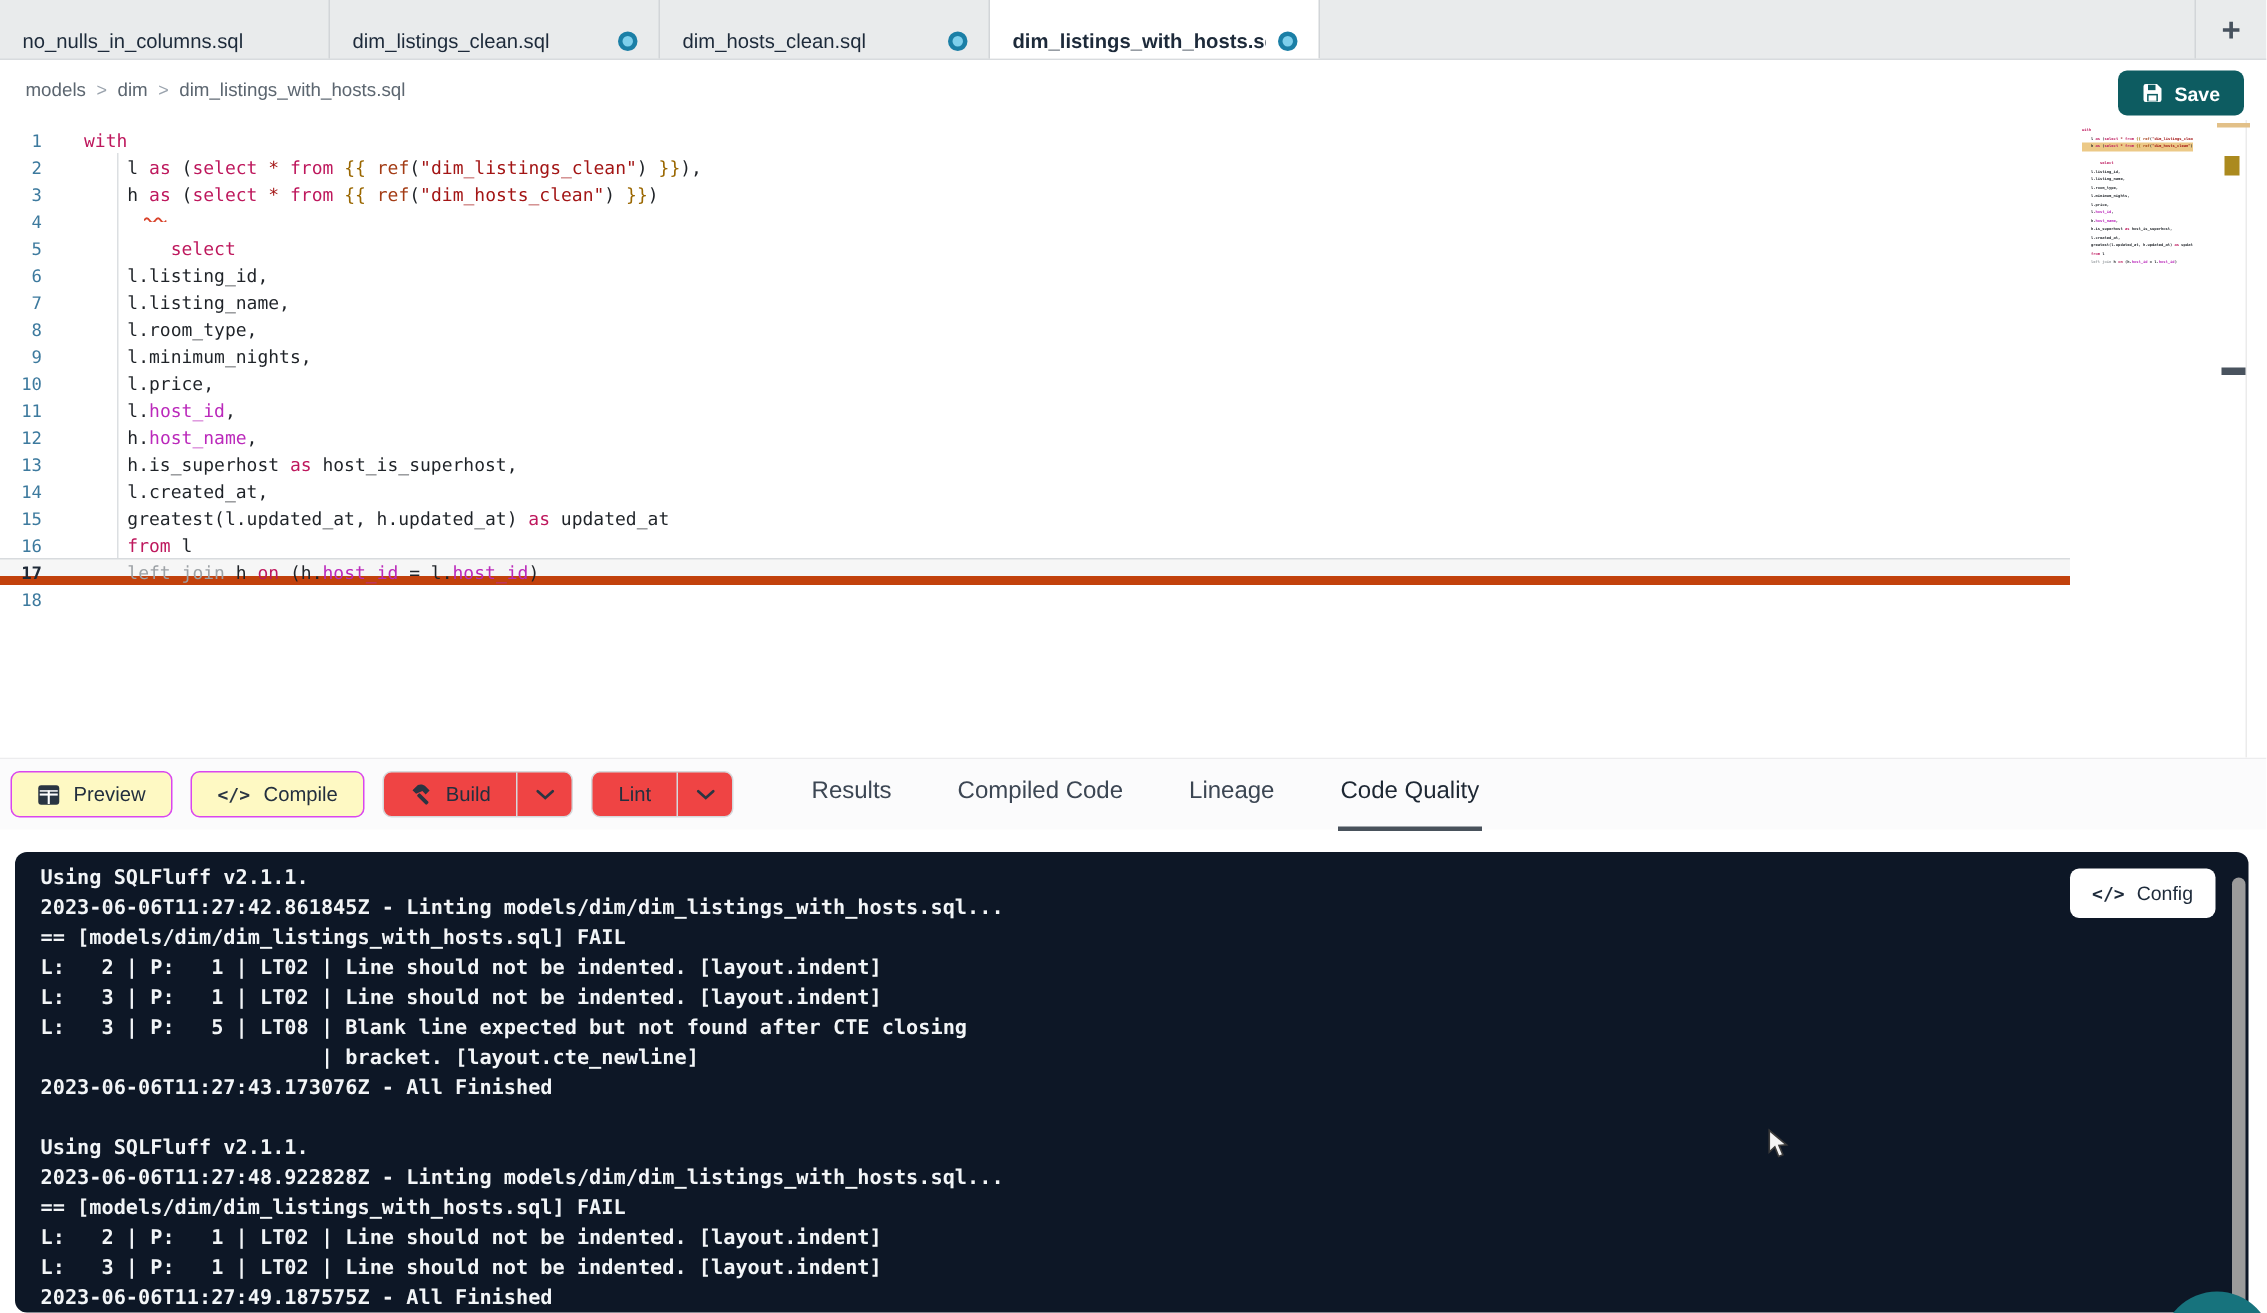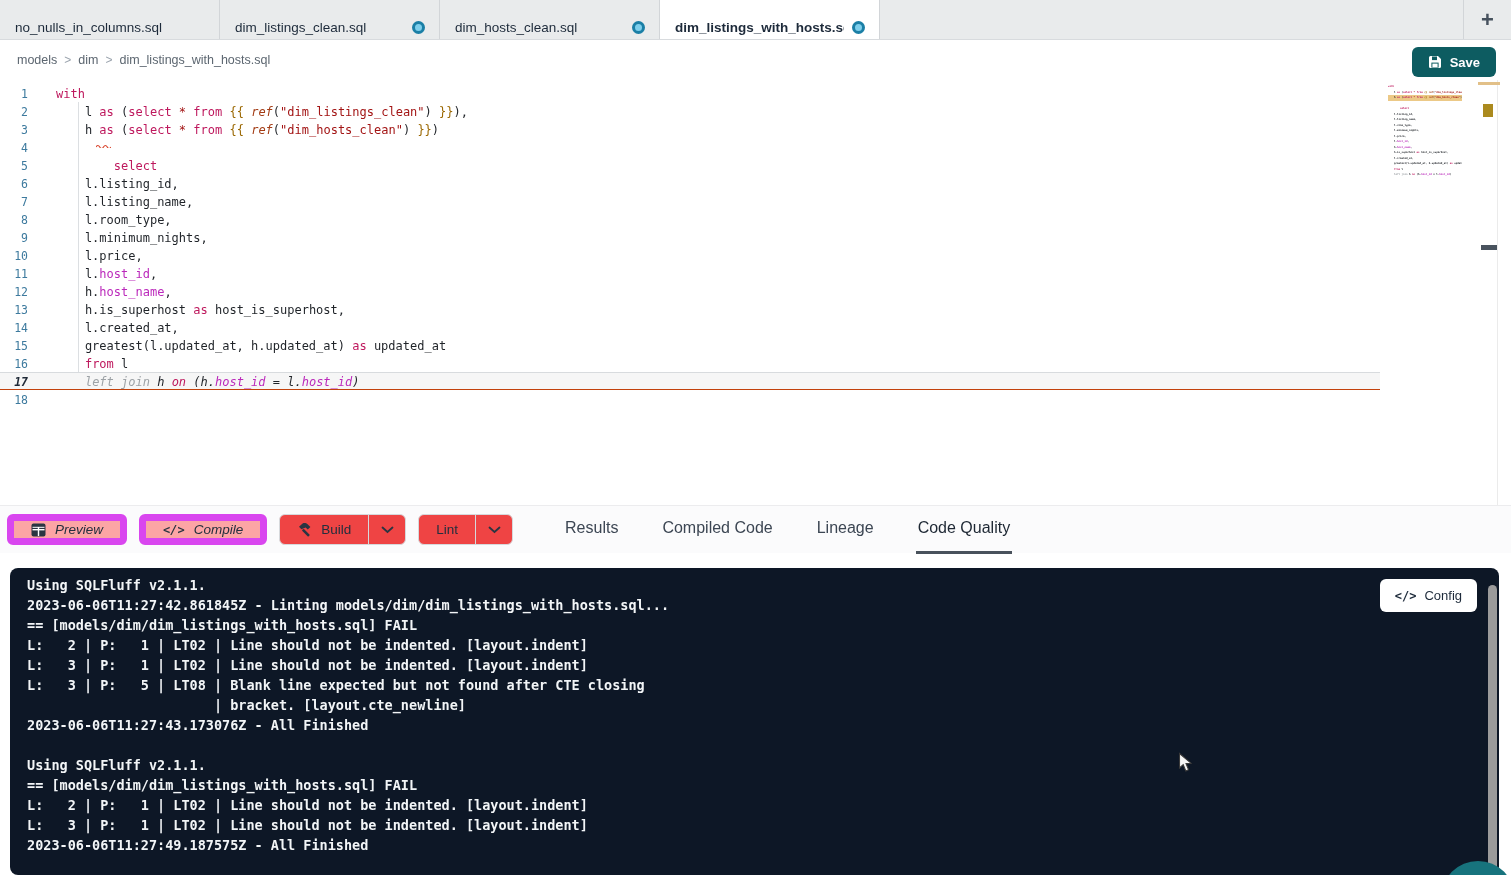--- a/index.html
+++ b/index.html
@@ -29,55 +29,55 @@
               background:#0d5c61; border:none; border-radius:6px; color:#fff;
               font-size:13px; font-weight:bold; display:flex; align-items:center;
               gap:8px; cursor:pointer; font-family:"Liberation Sans",sans-serif; }
 
   
   .editor { position:relative; height:425px; background:#fff; padding-top:4px;
             font-family:"DejaVu Sans Mono", monospace; font-size:12px; line-height:18px; }
   .code-rows { width:1380px; }
   .code-row { display:flex; height:18px; position:relative; border-top:1px solid transparent;
               border-bottom:1px solid transparent; }
-  .code-row.active { background:#f6f6f6; border-top:1px solid #d8dbde; border-bottom:1px solid #c2410c;font-style:italic; }
+  .code-row.active { background:#f6f6f6; border-top:1px solid #d8dbde; border-bottom:6px solid #c2410c; }
   .gutter { width:28px; flex:none; text-align:right; color:#3d7a9e; font-size:11.5px; }
   .codeln { padding-left:28px; white-space:pre; color:#1f2328; }
   .code-row.active .gutter { color:#1f2937; font-weight:bold; }
   .indent-guide { position:absolute; left:78px; top:22px; width:1px; height:288px;
                   background:#dcdfe2; }
   .squiggle { position:absolute; left:96px; top:55px; }
   .tk-k { color:#be185d; }      
   .tk-v { color:#bb29bb; }      
   .tk-s { color:#a31515; }      
   .tk-j { color:#9a6700; }      
-  .tk-f { color:#a33c15;font-style:italic; }      
+  .tk-f { color:#a33c15; }      
   .tk-o { color:#a31515; }      
   .tk-g { color:#9da2a6; }      
   .tk-p { color:#1f2328; }
 
   
   .minimap { position:absolute; left:1388px; top:4px; width:74px; overflow:hidden;
              font-size:2.5px; line-height:5.5px; font-weight:bold; cursor:pointer; }
   .mm-line { height:5.5px; white-space:pre; }
   .mm-hot { background:#ecc987; }
   
   .ruler { position:absolute; right:0; top:0; width:14px; height:100%;
            border-left:1px solid #ebebeb; }
   .mark-tan  { position:absolute; left:1478px; top:2px;   width:22px; height:3px; background:#e2c088; }
   .mark-gold { position:absolute; left:1483px; top:24px;  width:10px; height:13px; background:#ab8a1e; }
   .mark-slate{ position:absolute; left:1481px; top:165px; width:16px; height:5px; background:#49535e; }
 
   
   .toolbar { height:48px; background:#fbfbfc; border-top:1px solid #ececee;
              display:flex; align-items:center; padding-left:7px; }
-  .btn { height:31px; background:#fca5a5; border:7px solid #d946ef; border-radius:6px;
+  .btn { height:31px; background:#fef9c3; border:1px solid #d946ef; border-radius:6px;
          display:inline-flex; align-items:center; gap:9px; padding:0 17px;
          font-size:13.5px; color:#232f3e; margin-right:12px; cursor:pointer;
-         font-family:"Liberation Sans",sans-serif;font-style:italic; }
+         font-family:"Liberation Sans",sans-serif; }
   .split { display:inline-flex; align-items:stretch; background:#ef4444;
            border:1px solid #d6d9dc; border-radius:6px; height:31px; margin-right:12px; }
   .split-main { display:flex; align-items:center; gap:9px; padding:0 17px;
                 font-size:13.5px; color:#232f3e; border-right:1px solid #d6d9dc; cursor:pointer; }
   .split-arrow { width:36px; display:flex; align-items:center; justify-content:center; cursor:pointer; }
   .panel-tabs { display:flex; margin-left:38px; height:48px; }
   .panel-tab { display:flex; align-items:center; padding:0 2px; margin-right:40px;
                font-size:16px; color:#3c4653; border-bottom:3px solid transparent;
                cursor:pointer; }
   .panel-tab.active { color:#1d2733; border-bottom-color:#49525c; }
@@ -309,20 +309,21 @@
       <div class="t-line">Using SQLFluff v2.1.1.</div>
       <div class="t-line">2023-06-06T11:27:42.861845Z - Linting models/dim/dim_listings_with_hosts.sql...</div>
       <div class="t-line">== [models/dim/dim_listings_with_hosts.sql] FAIL</div>
       <div class="t-line">L:   2 | P:   1 | LT02 | Line should not be indented. [layout.indent]</div>
       <div class="t-line">L:   3 | P:   1 | LT02 | Line should not be indented. [layout.indent]</div>
       <div class="t-line">L:   3 | P:   5 | LT08 | Blank line expected but not found after CTE closing</div>
       <div class="t-line">                       | bracket. [layout.cte_newline]</div>
       <div class="t-line">2023-06-06T11:27:43.173076Z - All Finished</div>
       <div class="t-line"></div>
       <div class="t-line">Using SQLFluff v2.1.1.</div>
+      <div class="t-line">2023-06-06T11:27:48.922828Z - Linting models/dim/dim_listings_with_hosts.sql...</div>
       <div class="t-line">== [models/dim/dim_listings_with_hosts.sql] FAIL</div>
       <div class="t-line">L:   2 | P:   1 | LT02 | Line should not be indented. [layout.indent]</div>
       <div class="t-line">L:   3 | P:   1 | LT02 | Line should not be indented. [layout.indent]</div>
       <div class="t-line">2023-06-06T11:27:49.187575Z - All Finished</div>
     </div>
   <button class="config-btn">
     <span class="icon code-glyph config-glyph">&lt;/&gt;</span>
     <span>Config</span>
   </button>
   <div class="t-scrollthumb"></div>

